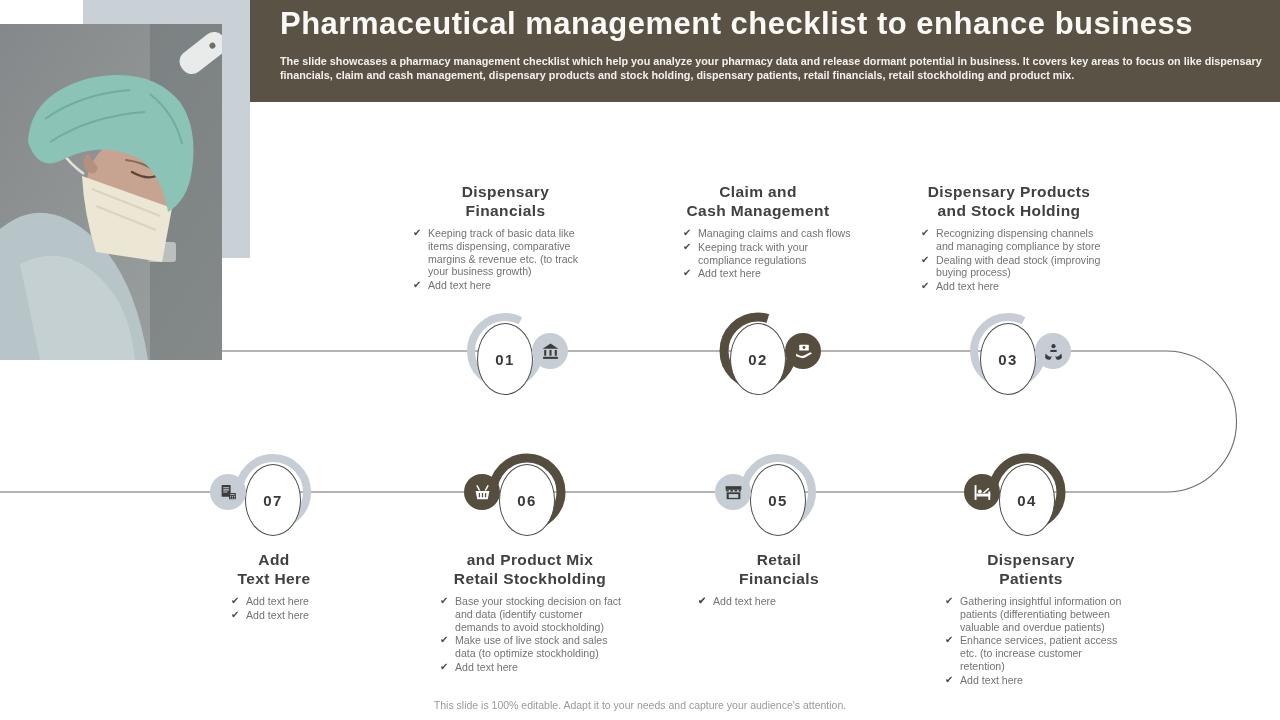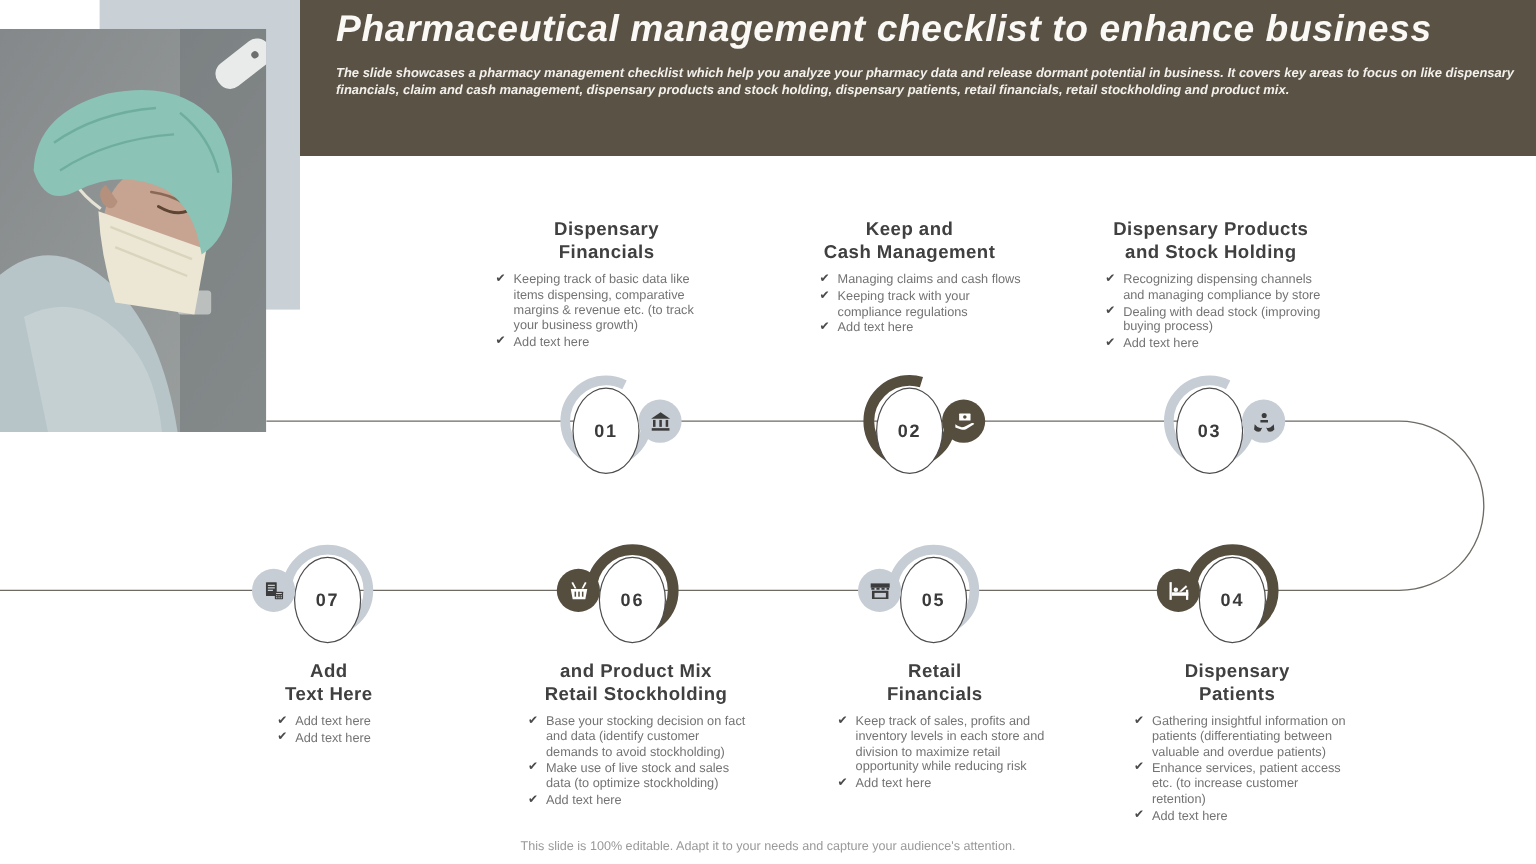--- a/index.html
+++ b/index.html
@@ -3,21 +3,21 @@
 <meta charset="utf-8">
 <style>
   html,body{margin:0;padding:0;background:#e9e9e9;}
   *{box-sizing:border-box;}
   .slide{
     position:relative;width:1280px;height:720px;background:#ffffff;
     font-family:"Liberation Sans",sans-serif;overflow:hidden;margin:0 auto;
   }
   
   .gray-block{position:absolute;left:83px;top:0;width:167px;height:258px;background:#c9d1d7;}
-  .header-band{position:absolute;left:250px;top:0;width:1030px;height:130px;background:#5a5245;font-style:italic;}
+  .header-band{position:absolute;left:250px;top:0;width:1030px;height:102px;background:#5a5245;}
   .title-wrap{position:absolute;left:30px;top:4px;width:985px;color:#faf9f5;}
   .slide-title{font-size:31px;font-weight:bold;line-height:39px;letter-spacing:.5px;margin:0;}
   .slide-subtitle{font-size:10.8px;line-height:14px;margin-top:11px;color:#f3f1ec;font-weight:bold;}
   
   .photo{position:absolute;left:0;top:24px;width:222px;height:336px;overflow:hidden;}
   
   .connector{position:absolute;left:0;top:0;width:1280px;height:720px;}
   
   .node{position:absolute;width:96px;height:96px;transform:translate(-50%,-50%);}
   .node svg.ring{position:absolute;left:0;top:0;}
@@ -236,21 +236,21 @@
         <span>Financials</span>
       </h3>
     <ul>
       <li><span class="chk">✔</span><span>Keeping track of basic data like items dispensing, comparative margins &amp; revenue etc. (to track your business growth)</span></li>
       <li><span class="chk">✔</span><span>Add text here</span></li>
     </ul>
   </div>
 
   <div class="col t2">
     <h3>
-        <span>Keep and</span>
+        <span>Claim and</span>
         <span>Cash Management</span>
       </h3>
     <ul style="padding-left:20px;">
       <li><span class="chk">✔</span><span>Managing claims and cash flows</span></li>
       <li><span class="chk">✔</span><span>Keeping track with your compliance regulations</span></li>
       <li><span class="chk">✔</span><span>Add text here</span></li>
     </ul>
   </div>
 
   <div class="col t3">
@@ -287,21 +287,21 @@
       <li><span class="chk">✔</span><span>Add text here</span></li>
     </ul>
   </div>
 
   <div class="col b5">
     <h3>
         <span>Retail</span>
         <span>Financials</span>
       </h3>
     <ul style="padding-left:12px;">
-      <li><span class="chk">✔</span><span>Keep track of sales, profits and inventory levels in each store and division to maximize retail opportunity while reducing risk</span></li>
+      <li><span class="chk">✔</span></li>
       <li><span class="chk">✔</span><span>Add text here</span></li>
     </ul>
   </div>
 
   <div class="col b4">
     <h3>
         <span>Dispensary</span>
         <span>Patients</span>
       </h3>
     <ul style="padding-left:12px;">

